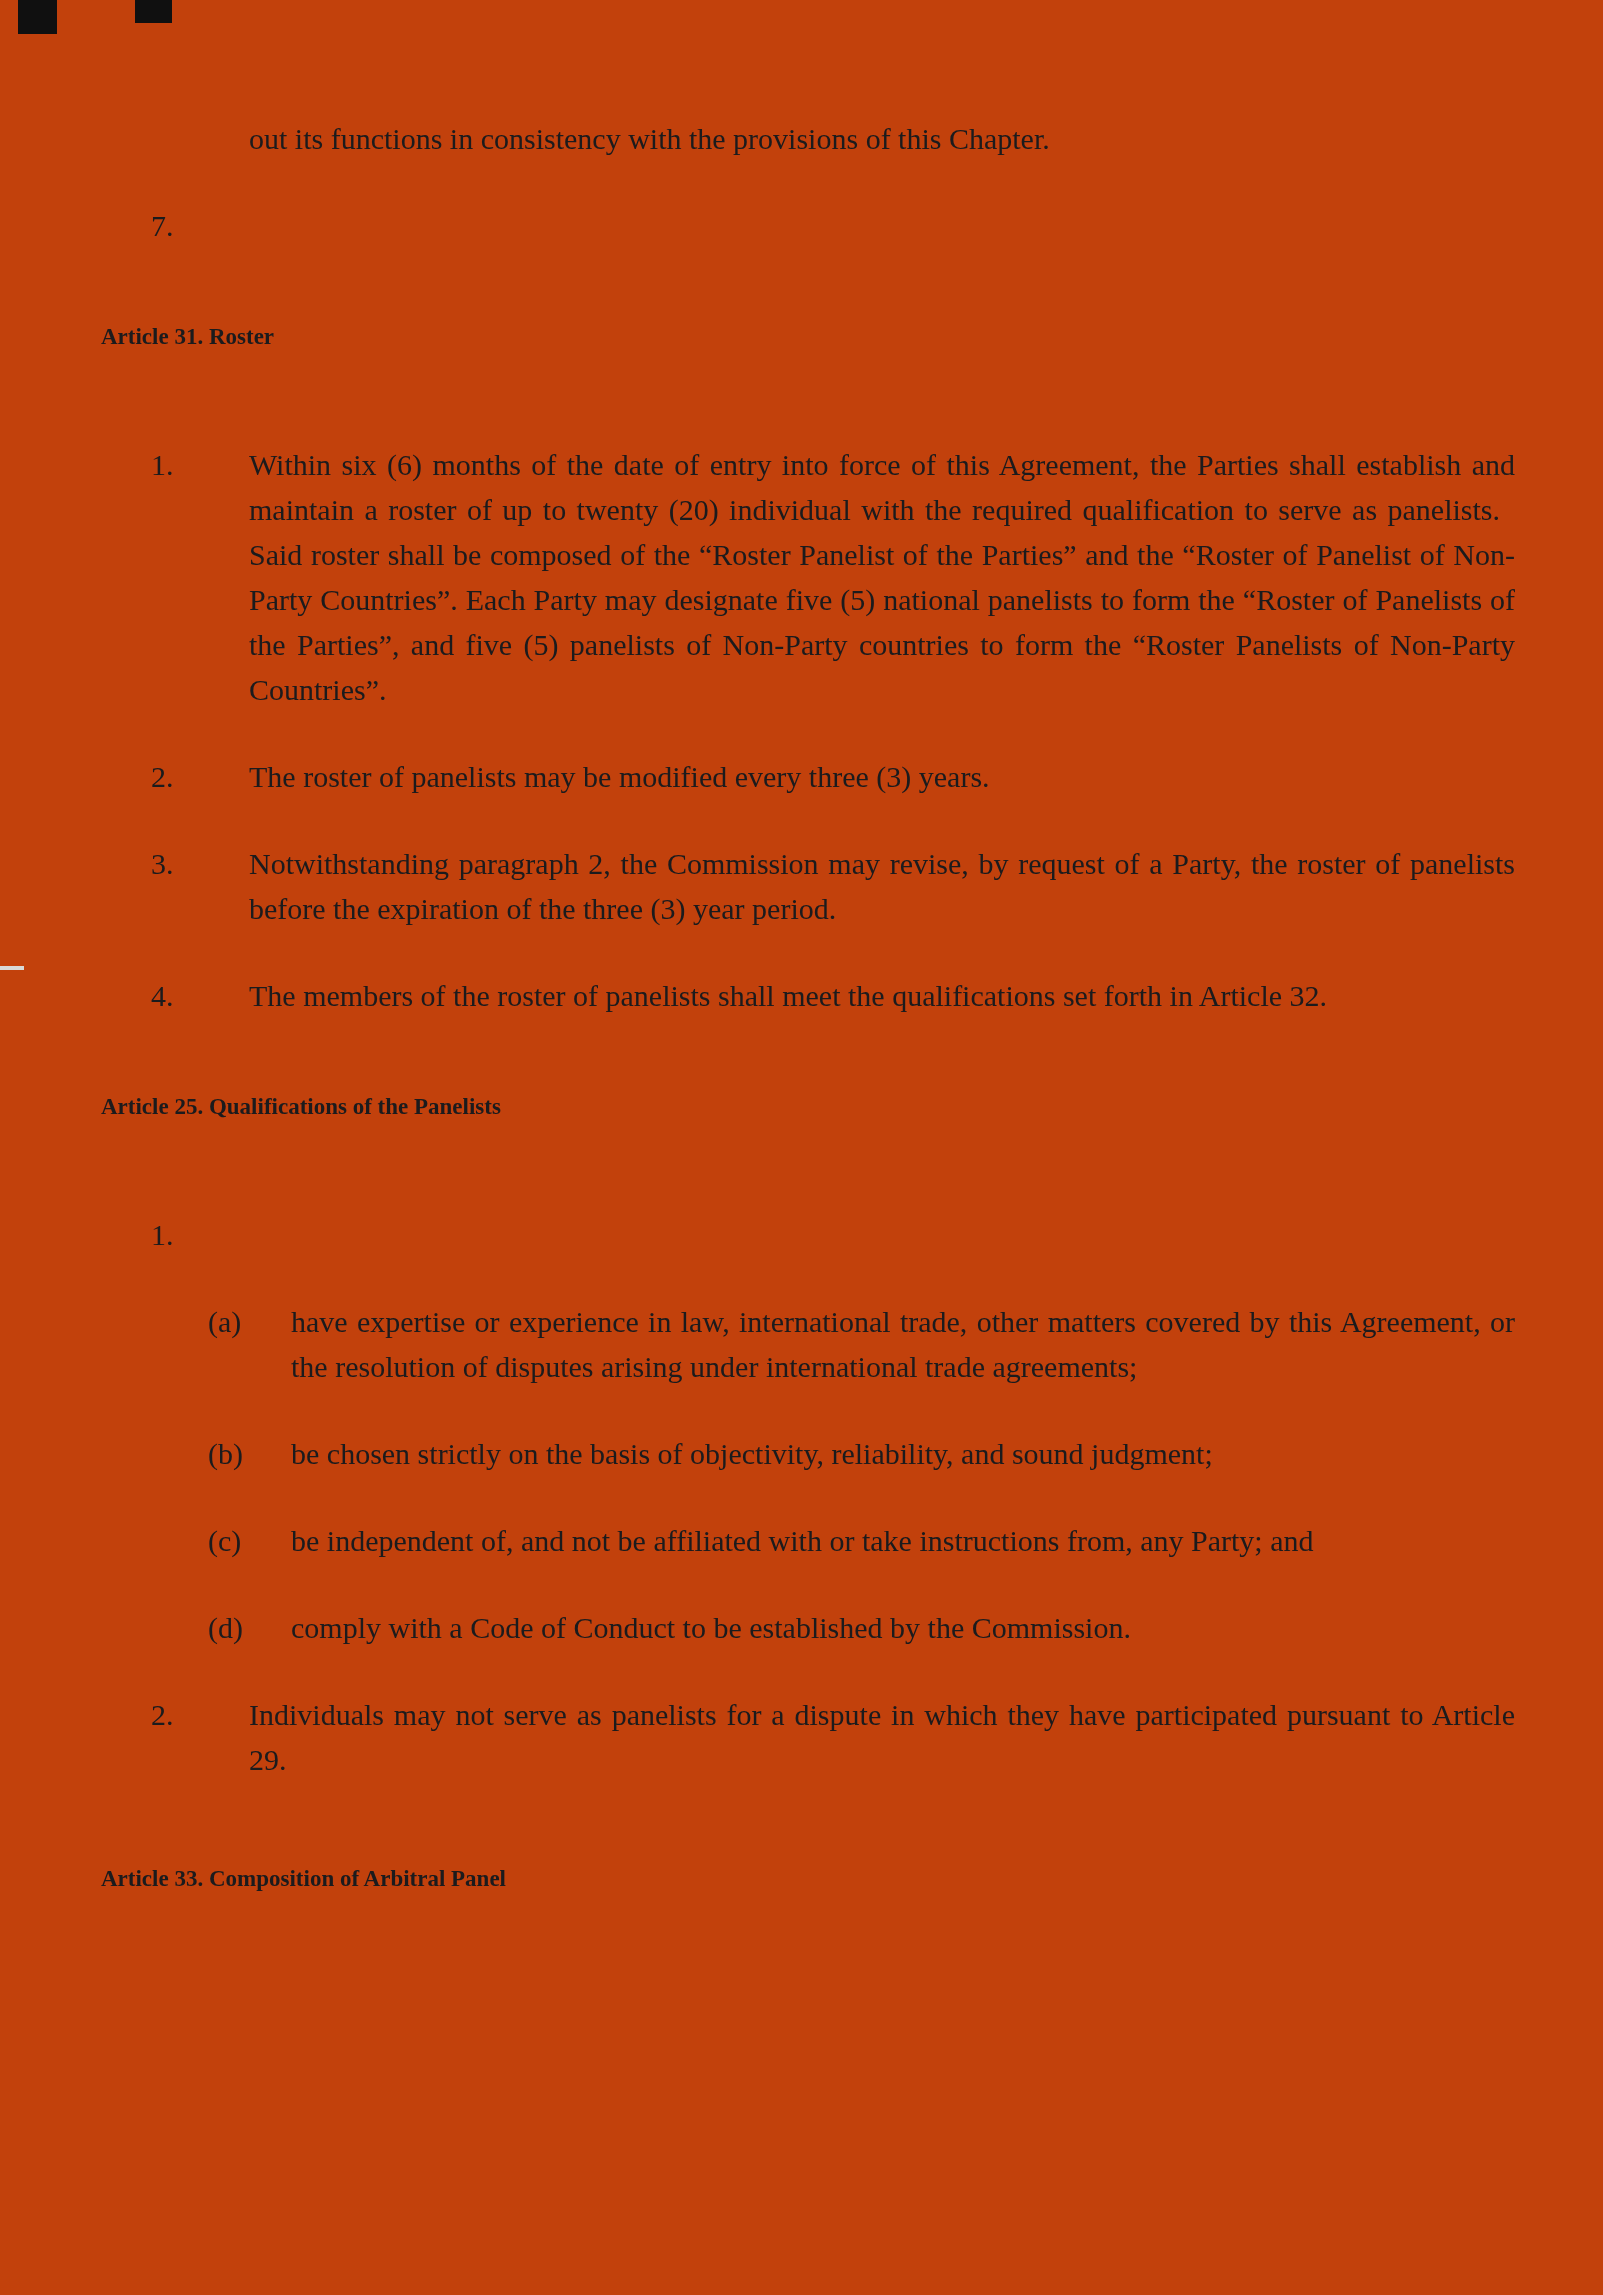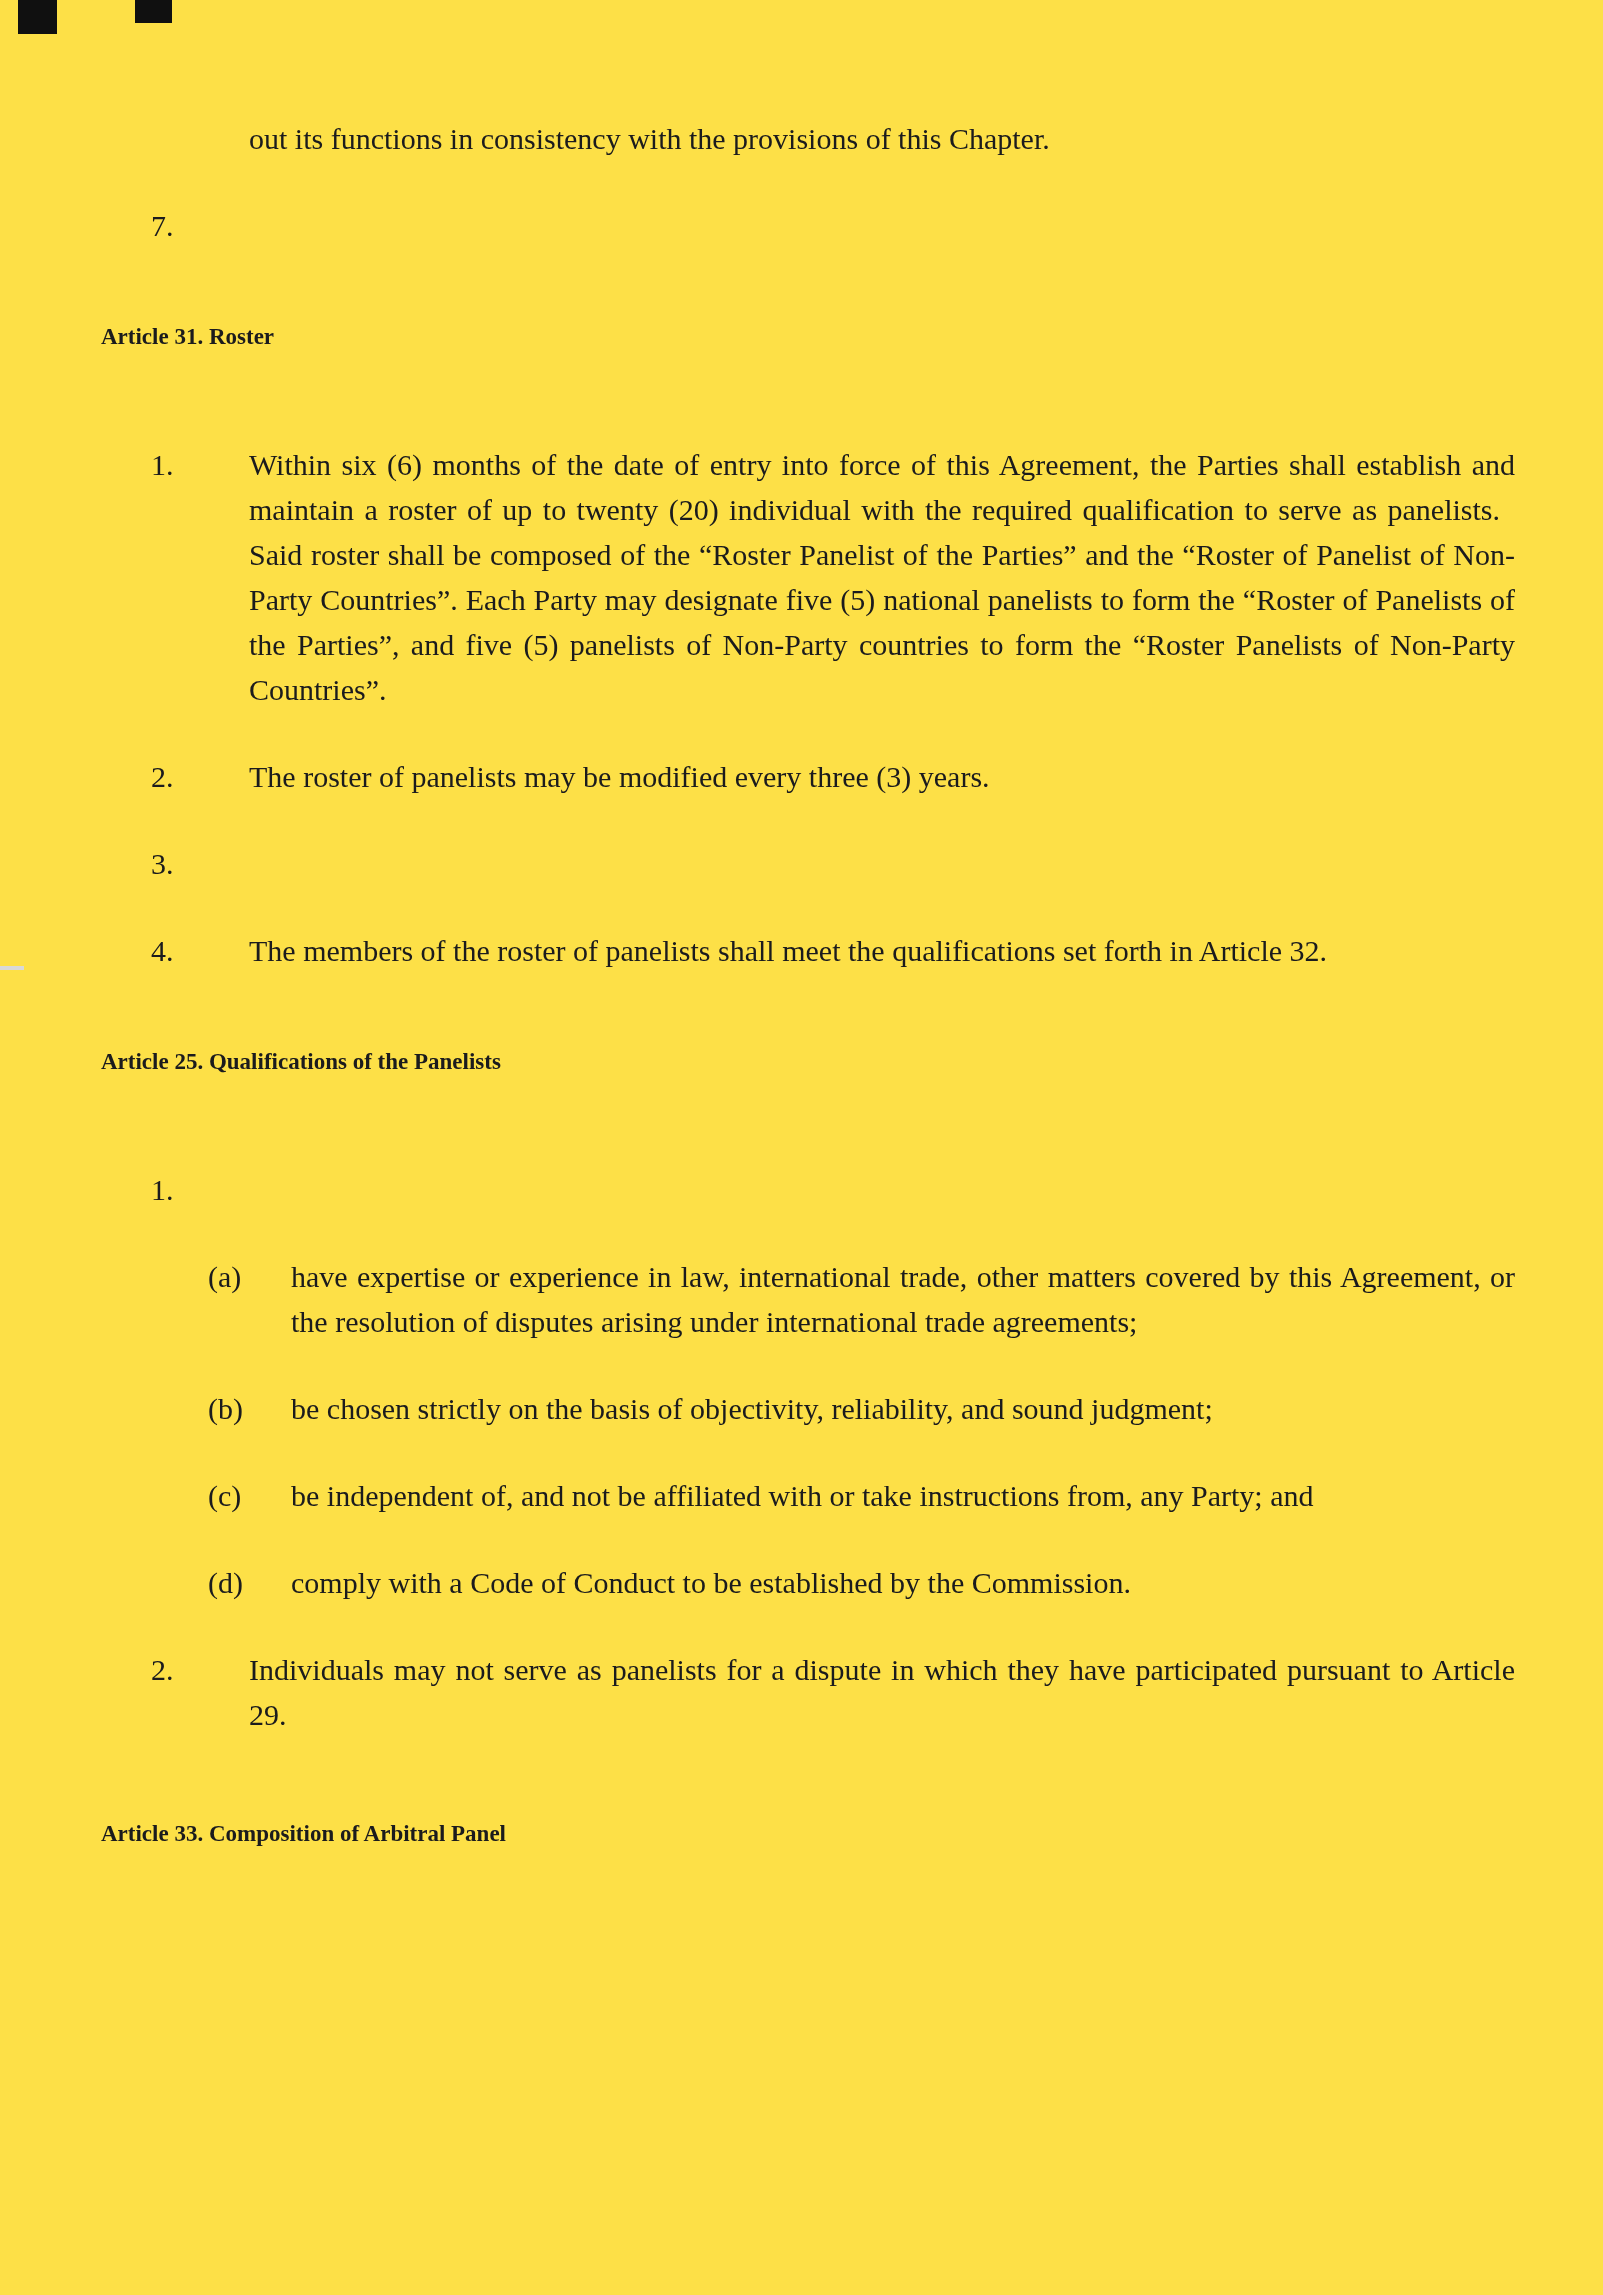--- a/index.html
+++ b/index.html
@@ -4,21 +4,21 @@
 <style>
   html, body {
     margin: 0;
     padding: 0;
     background: #ffffff;
   }
   .page {
     position: relative;
     width: 1604px;
     height: 2295px;
-    background: #fde047;
+    background: #c2410c;
     font-family: "Liberation Serif", serif;
     color: #1b1b1d;
     overflow: hidden;
   }
   .artifact {
     position: absolute;
     background: #101010;
   }
   .artifact-1 { left: 18px;  top: 0; width: 39px; height: 34px; }
   .artifact-2 { left: 135px; top: 0; width: 37px; height: 22.5px; }
@@ -91,20 +91,21 @@
       <div class="item-body">Within six (6) months of the date of entry into force of this Agreement, the Parties shall establish and maintain a roster of up to twenty (20) individual with the required qualification to serve as panelists.  Said roster shall be composed of the “Roster Panelist of the Parties” and the “Roster of Panelist of Non-Party Countries”. Each Party may designate five (5) national panelists to form the “Roster of Panelists of the Parties”, and five (5) panelists of Non-Party countries to form the “Roster Panelists of Non-Party Countries”.</div>
     </div>
 
     <div class="num-item">
       <span class="num-col">2.</span>
       <div class="item-body">The roster of panelists may be modified every three (3) years.</div>
     </div>
 
     <div class="num-item">
       <span class="num-col">3.</span>
+      <div class="item-body">Notwithstanding paragraph 2, the Commission may revise, by request of a Party, the roster of panelists before the expiration of the three (3) year period.</div>
     </div>
 
     <div class="num-item">
       <span class="num-col">4.</span>
       <div class="item-body">The members of the roster of panelists shall meet the qualifications set forth in Article 32.</div>
     </div>
 
     <h2 class="article-heading">Article 25. Qualifications of the Panelists</h2>
 
     <div class="num-item">

